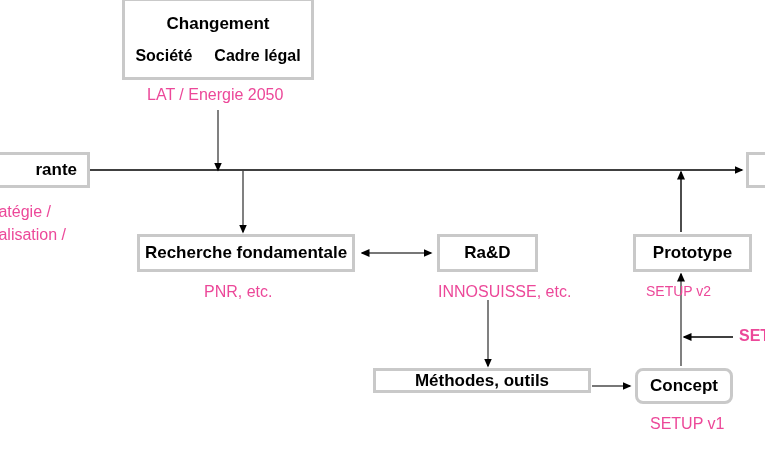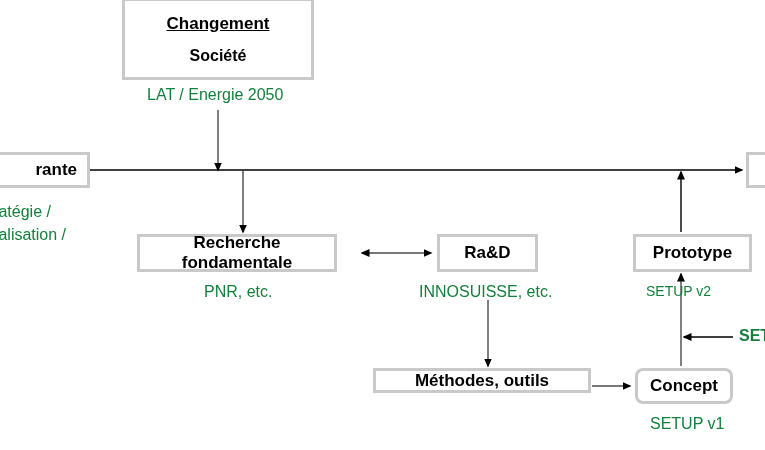--- a/index.html
+++ b/index.html
@@ -20,54 +20,54 @@
     align-items:center;
     justify-content:center;
     font-weight:bold;
     color:#000000;
     text-align:center;
     z-index:3;
   }
   .box .inner{width:100%;}
   .caption{
     position:absolute;
-    color:#15803d;
+    color:#ec4899;
     font-weight:normal;
     white-space:nowrap;
     z-index:4;
   }
   .cap-line{line-height:1.45;}
 
   
   #box-changement{
     left:122px;top:-2px;width:192px;height:82px;
     flex-direction:column;justify-content:space-around;
   }
-  #box-changement .title{font-size:17px;margin-top:6px;text-decoration:underline;}
+  #box-changement .title{font-size:17px;margin-top:6px;}
   #box-changement .subrow{
     display:flex;justify-content:center;gap:22px;font-size:16px;margin-bottom:6px;
   }
 
   #box-courante{
     left:-60px;top:152px;width:150px;height:36px;
     justify-content:flex-end;padding-right:10px;font-size:17px;
   }
   #box-right{
     left:746px;top:152px;width:70px;height:36px;font-size:16px;
   }
-  #box-recherche{left:137px;top:234px;width:200px;height:38px;font-size:17px;}
+  #box-recherche{left:137px;top:234px;width:218px;height:38px;font-size:17px;}
   #box-rad{left:437px;top:234px;width:101px;height:38px;font-size:17px;}
   #box-prototype{left:633px;top:234px;width:119px;height:38px;font-size:17px;}
   #box-methodes{left:373px;top:368px;width:218px;height:25px;font-size:17px;}
   #box-concept{left:635px;top:368px;width:98px;height:36px;font-size:17px;border-radius:8px;}
 
   #cap-changement{left:147px;top:86px;font-size:16px;}
   #cap-courante{left:-22px;top:200px;font-size:16px;}
   #cap-recherche{left:204px;top:283px;font-size:16px;}
-  #cap-rad{left:419px;top:283px;font-size:16px;}
+  #cap-rad{left:438px;top:283px;font-size:16px;}
   #cap-prototype{left:646px;top:283px;font-size:14px;}
   #cap-concept{left:650px;top:415px;font-size:16px;}
   #cap-setupright{left:739px;top:327px;font-size:16px;font-weight:bold;}
 </style>
 </head>
 <body>
 
 <svg id="canvas" viewBox="0 0 765 450" xmlns="http://www.w3.org/2000/svg">
   <defs>
     <marker id="ah" markerWidth="9" markerHeight="9" refX="7.5" refY="4" orient="auto" markerUnits="userSpaceOnUse">
@@ -94,20 +94,21 @@
 
   <line x1="681" y1="232" x2="681" y2="172" stroke="#000000" stroke-width="1.4" marker-end="url(#ah)"></line>
 
   <line x1="733" y1="337" x2="684" y2="337" stroke="#000000" stroke-width="1.4" marker-end="url(#ah)"></line>
 </svg>
 
 <div class="box" id="box-changement">
   <div class="title">Changement</div>
   <div class="subrow">
     <span>Société</span>
+    <span>Cadre légal</span>
   </div>
 </div>
 <div class="caption" id="cap-changement">LAT / Energie 2050</div>
 
 <div class="box" id="box-courante">
   <div class="inner" style="text-align:right;">rante</div>
 </div>
 <div class="caption" id="cap-courante">
   <div class="cap-line">Stratégie /</div>
   <div class="cap-line">Réalisation /</div>

